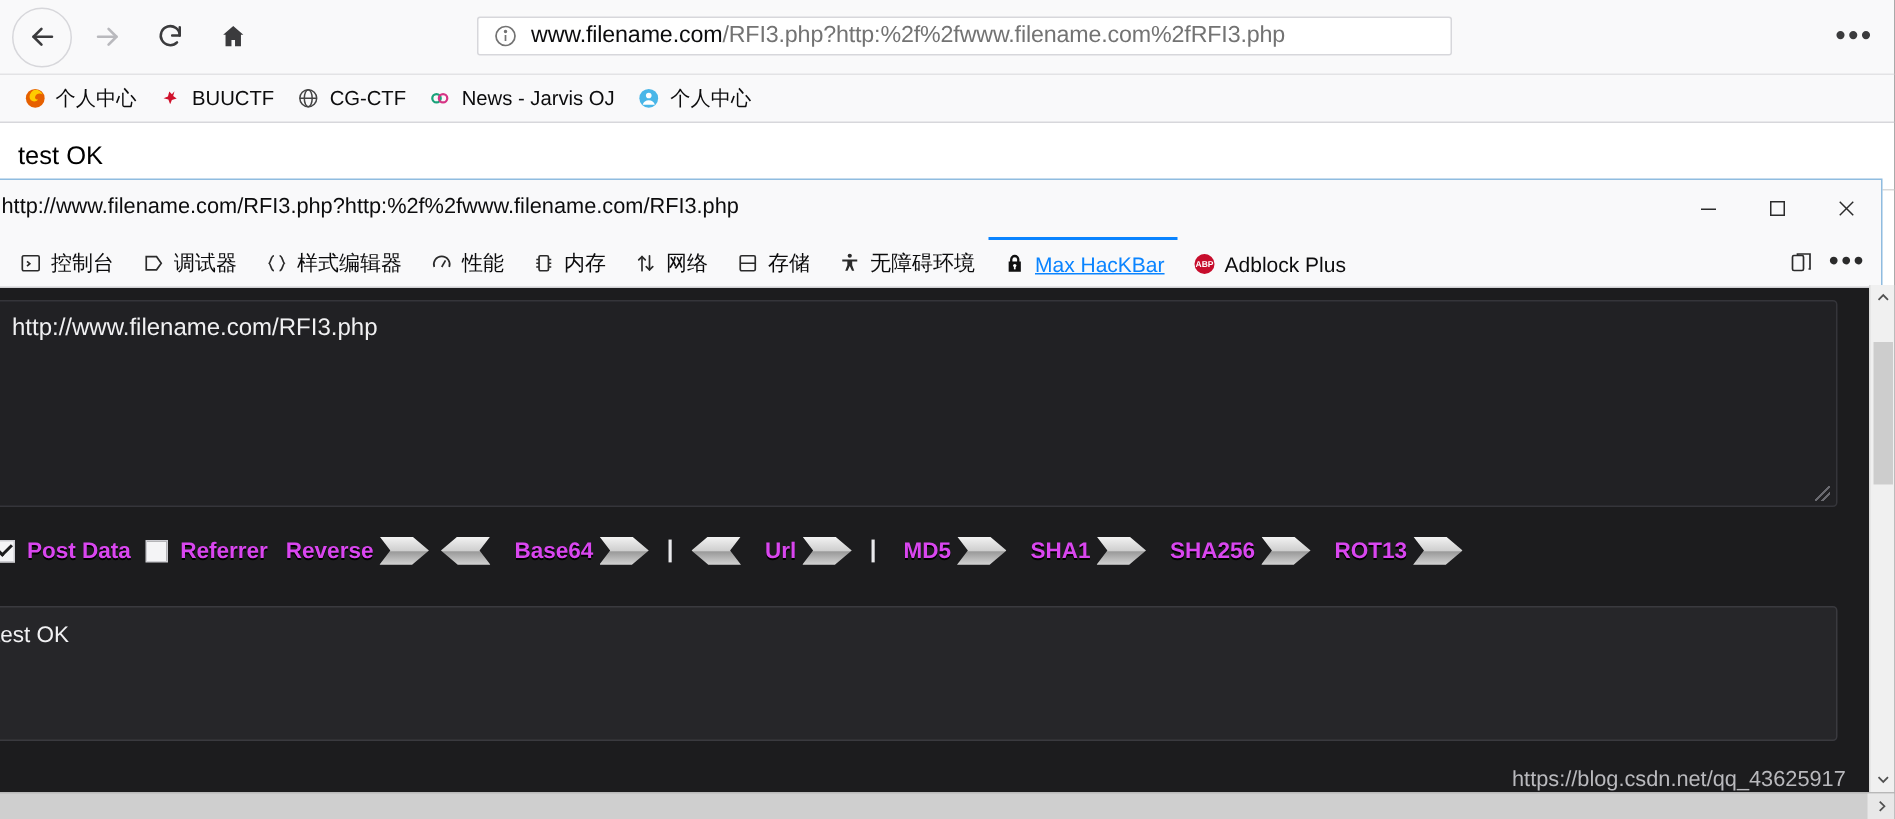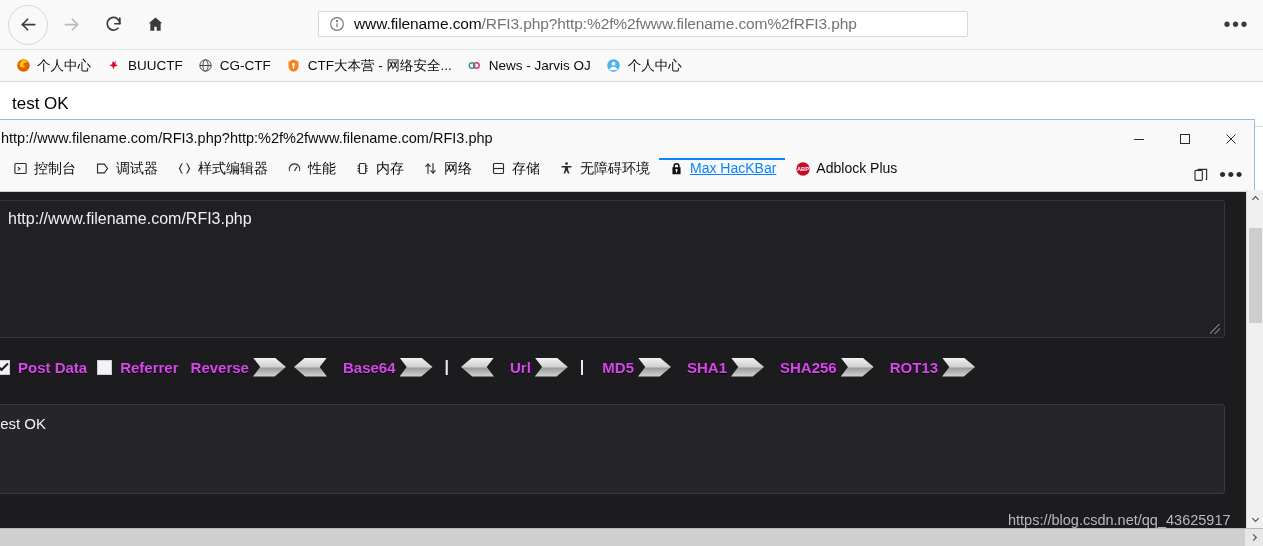--- a/index.html
+++ b/index.html
@@ -73,21 +73,21 @@
   .winbtns{position:absolute;right:0;top:0;height:38px;display:flex;}
   .winbtn{width:46px;height:38px;display:flex;align-items:center;justify-content:center;color:#2b2b2b;}
 
   
   .dev-toolbar{
     position:relative;height:34px;background:#f9f9fa;
     border-bottom:1px solid #cfcfd2;
     display:flex;align-items:center;padding-left:10px;box-sizing:border-box;
   }
   .dtab{
-    display:flex;align-items:flex-start;height:33px;padding:0 9px;
+    display:flex;align-items:center;height:33px;padding:0 9px;
     box-sizing:border-box;border-top:2px solid transparent;white-space:nowrap;
   }
   .dtab .dt-ico{width:17px;height:17px;margin-right:5px;display:flex;align-items:center;justify-content:center;flex:none;}
   .dtab .dt-label{font-size:14px;color:#0c0c0d;}
   .dtab.active{border-top-color:#0a84ff;}
   .dtab.active .dt-label{color:#0a84ff;text-decoration:underline;}
   .dev-toolbar-right{position:absolute;right:8px;top:0;height:33px;display:flex;align-items:center;gap:4px;}
   .tb-icon{width:28px;height:28px;display:flex;align-items:center;justify-content:center;color:#2b2b2b;}
   .tb-dots{font-size:19px;letter-spacing:1.6px;color:#2b2b2b;padding-right:2px;}
 
@@ -248,30 +248,20 @@
     </div>
     <div class="bm">
       <span class="bm-ico">
         <svg width="15" height="15" viewBox="0 0 24 24" fill="none" stroke="#444" stroke-width="1.6">
           <circle cx="12" cy="12" r="9"></circle>
             <line x1="3" y1="12" x2="21" y2="12"></line>
             <ellipse cx="12" cy="12" rx="4.2" ry="9"></ellipse>
         </svg>
       </span>
       <span class="bm-label">CG-CTF</span>
-    </div>
-    <div class="bm">
-      <span class="bm-ico">
-        <svg width="15" height="15" viewBox="0 0 24 24">
-          <path d="M12 2l8 4v7c0 5-4 8-8 9-4-1-8-4-8-9V6z" fill="#f5821f"></path>
-          <circle cx="12" cy="10" r="2.4" fill="#fff"></circle>
-          <rect x="10.8" y="12" width="2.4" height="5" fill="#fff"></rect>
-        </svg>
-      </span>
-      <span class="bm-label">CTF大本营 - 网络安全...</span>
     </div>
     <div class="bm">
       <span class="bm-ico">
         <svg width="15" height="15" viewBox="0 0 24 24" fill="none" stroke-width="2.4">
           <circle cx="8" cy="12" r="4.5" stroke="#1aa37a"></circle>
             <circle cx="15" cy="12" r="4.5" stroke="#d63384"></circle>
         </svg>
       </span>
       <span class="bm-label">News - Jarvis OJ</span>
     </div>

